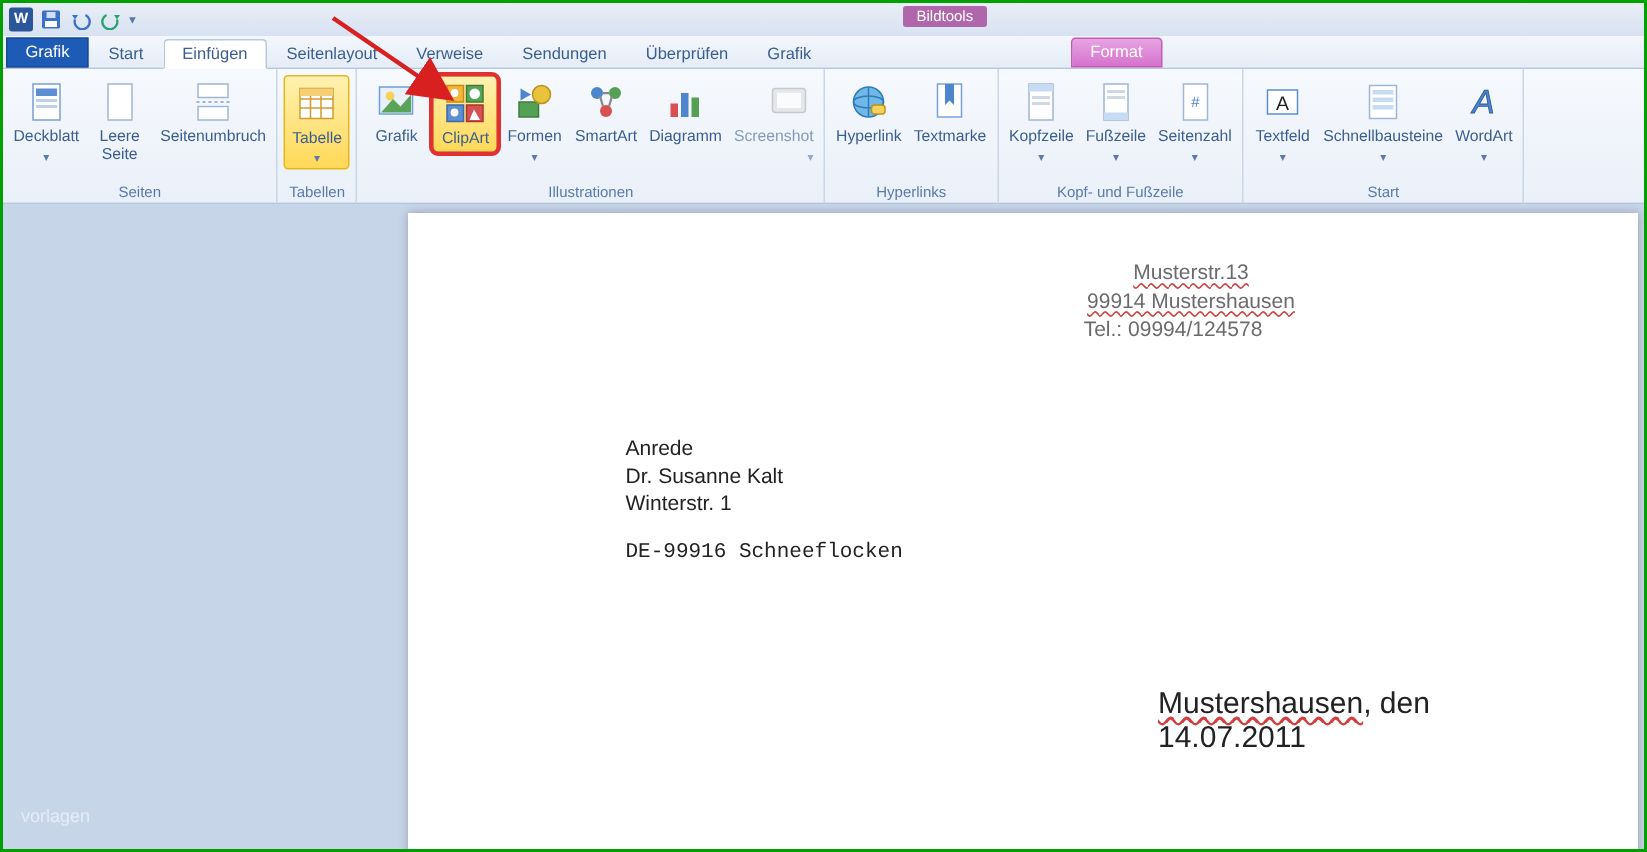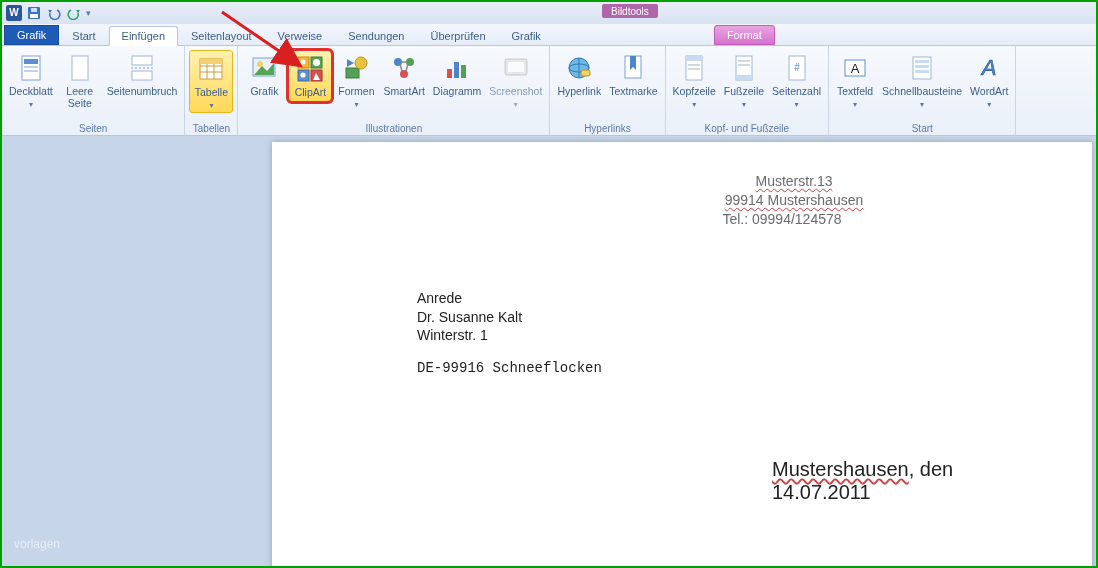--- a/index.html
+++ b/index.html
@@ -16,21 +16,21 @@
 .tab.context-label { position:absolute; top:2px; left:600px; font-size:10px; color:#fff; background:#b066aa; padding:1px 8px; border-radius:2px; }
 .ribbon { height: 90px; background: linear-gradient(#f6f9fd,#eaf0f9); display:flex; border-bottom:1px solid #b8c8dc; font-size:11px; color:#3b5e8f; }
 .group { border-right:1px solid #c9d6e8; display:flex; flex-direction:column; align-items:center; padding:2px 4px 0 4px; }
 .group-body { display:flex; gap:2px; flex:1; align-items:flex-start; padding-top:2px;}
 .group-title { font-size:10px; color:#5a7aa9; padding:1px 0; text-align:center; width:100%; }
 .rb { display:flex; flex-direction:column; align-items:center; justify-content:flex-start; width:auto; min-width:44px; padding:2px 3px; border-radius:3px; cursor:pointer; gap:2px; }
 .rb .ic { width:32px; height:32px; display:flex; align-items:center; justify-content:center; }
 .rb .lbl { font-size:10.5px; text-align:center; line-height:1.1; }
 .rb.highlight-yellow { background:linear-gradient(#fff1b0,#ffd857); border:1px solid #e8b71c; }
 .rb.highlight-red { outline:3px solid #e03030; outline-offset:-1px; border-radius:4px;}
-.rb.disabled { opacity:.6; }
+.rb.disabled { opacity:.6;align-items:flex-end; }
 .workspace { flex:1; background:#c7d5e8; display:flex; overflow:hidden; position:relative; }
 .ruler-gap { width:270px; background:#c7d5e8; position:relative; }
 .vorlagen { position:absolute; bottom:15px; left:12px; color:#eef2f8; font-size:12px; opacity:.8;}
 .page-wrap { flex:1; display:flex; justify-content:flex-start; padding-top:6px; }
 .page { width:820px; min-height:900px; background:#fff; box-shadow:0 0 6px rgba(0,0,0,.25); padding:30px 70px; font-family: "Times New Roman", serif; font-size:14px; color:#222; position:relative; }
 .sender { text-align:center; margin-left:310px; width:260px; font-family:"Times New Roman",serif; color:#6b6b6b;}
 .sender .nm { font-variant:small-caps; font-size:18px; letter-spacing:.5px; color:#7a7a7a;}
 .sender div { line-height:1.35; font-size:14px; }
 .sender .u { text-decoration: underline wavy #d04040; text-decoration-thickness:1px; text-underline-offset:2px;margin-left:24px; }
 .body-block { margin-top:60px; margin-left:75px; line-height:1.35; }

